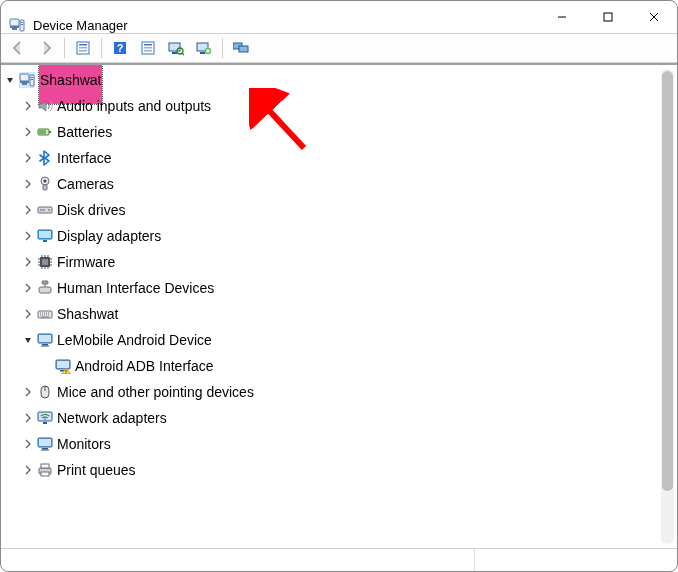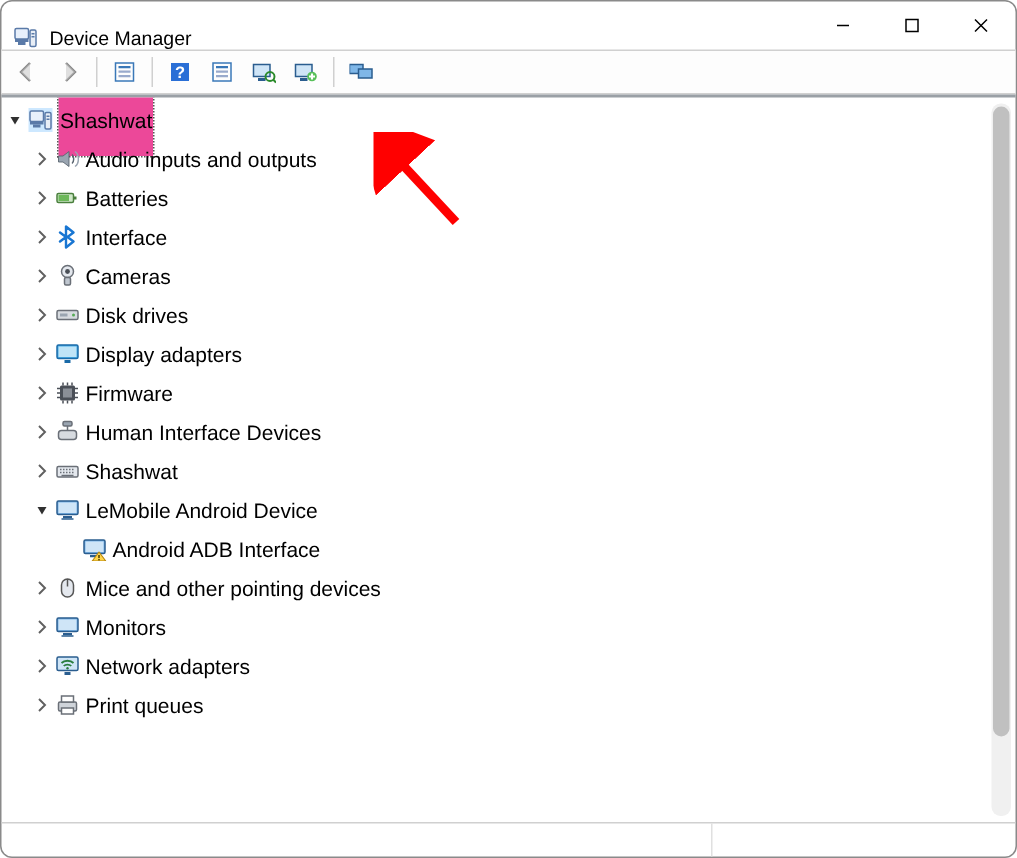--- a/index.html
+++ b/index.html
@@ -586,38 +586,38 @@
           </div>
           <div class="node">
             <span class="indent" style="width: 18px;"></span>
             <span class="expander">
               <svg width="10" height="10">
                 <use href="#i-chev-right"></use>
               </svg>
             </span>
             <span class="node-icon">
               <svg width="16" height="16">
+                <use href="#i-network"></use>
+              </svg>
+            </span>
+            <span class="node-label">Network adapters</span>
+          </div>
+          <div class="node">
+            <span class="indent" style="width: 18px;"></span>
+            <span class="expander">
+              <svg width="10" height="10">
+                <use href="#i-chev-right"></use>
+              </svg>
+            </span>
+            <span class="node-icon">
+              <svg width="16" height="16">
                 <use href="#i-monitor"></use>
               </svg>
             </span>
             <span class="node-label">Monitors</span>
-          </div>
-          <div class="node">
-            <span class="indent" style="width: 18px;"></span>
-            <span class="expander">
-              <svg width="10" height="10">
-                <use href="#i-chev-right"></use>
-              </svg>
-            </span>
-            <span class="node-icon">
-              <svg width="16" height="16">
-                <use href="#i-network"></use>
-              </svg>
-            </span>
-            <span class="node-label">Network adapters</span>
           </div>
           <div class="node">
             <span class="indent" style="width: 18px;"></span>
             <span class="expander">
               <svg width="10" height="10">
                 <use href="#i-chev-right"></use>
               </svg>
             </span>
             <span class="node-icon">
               <svg width="16" height="16">

